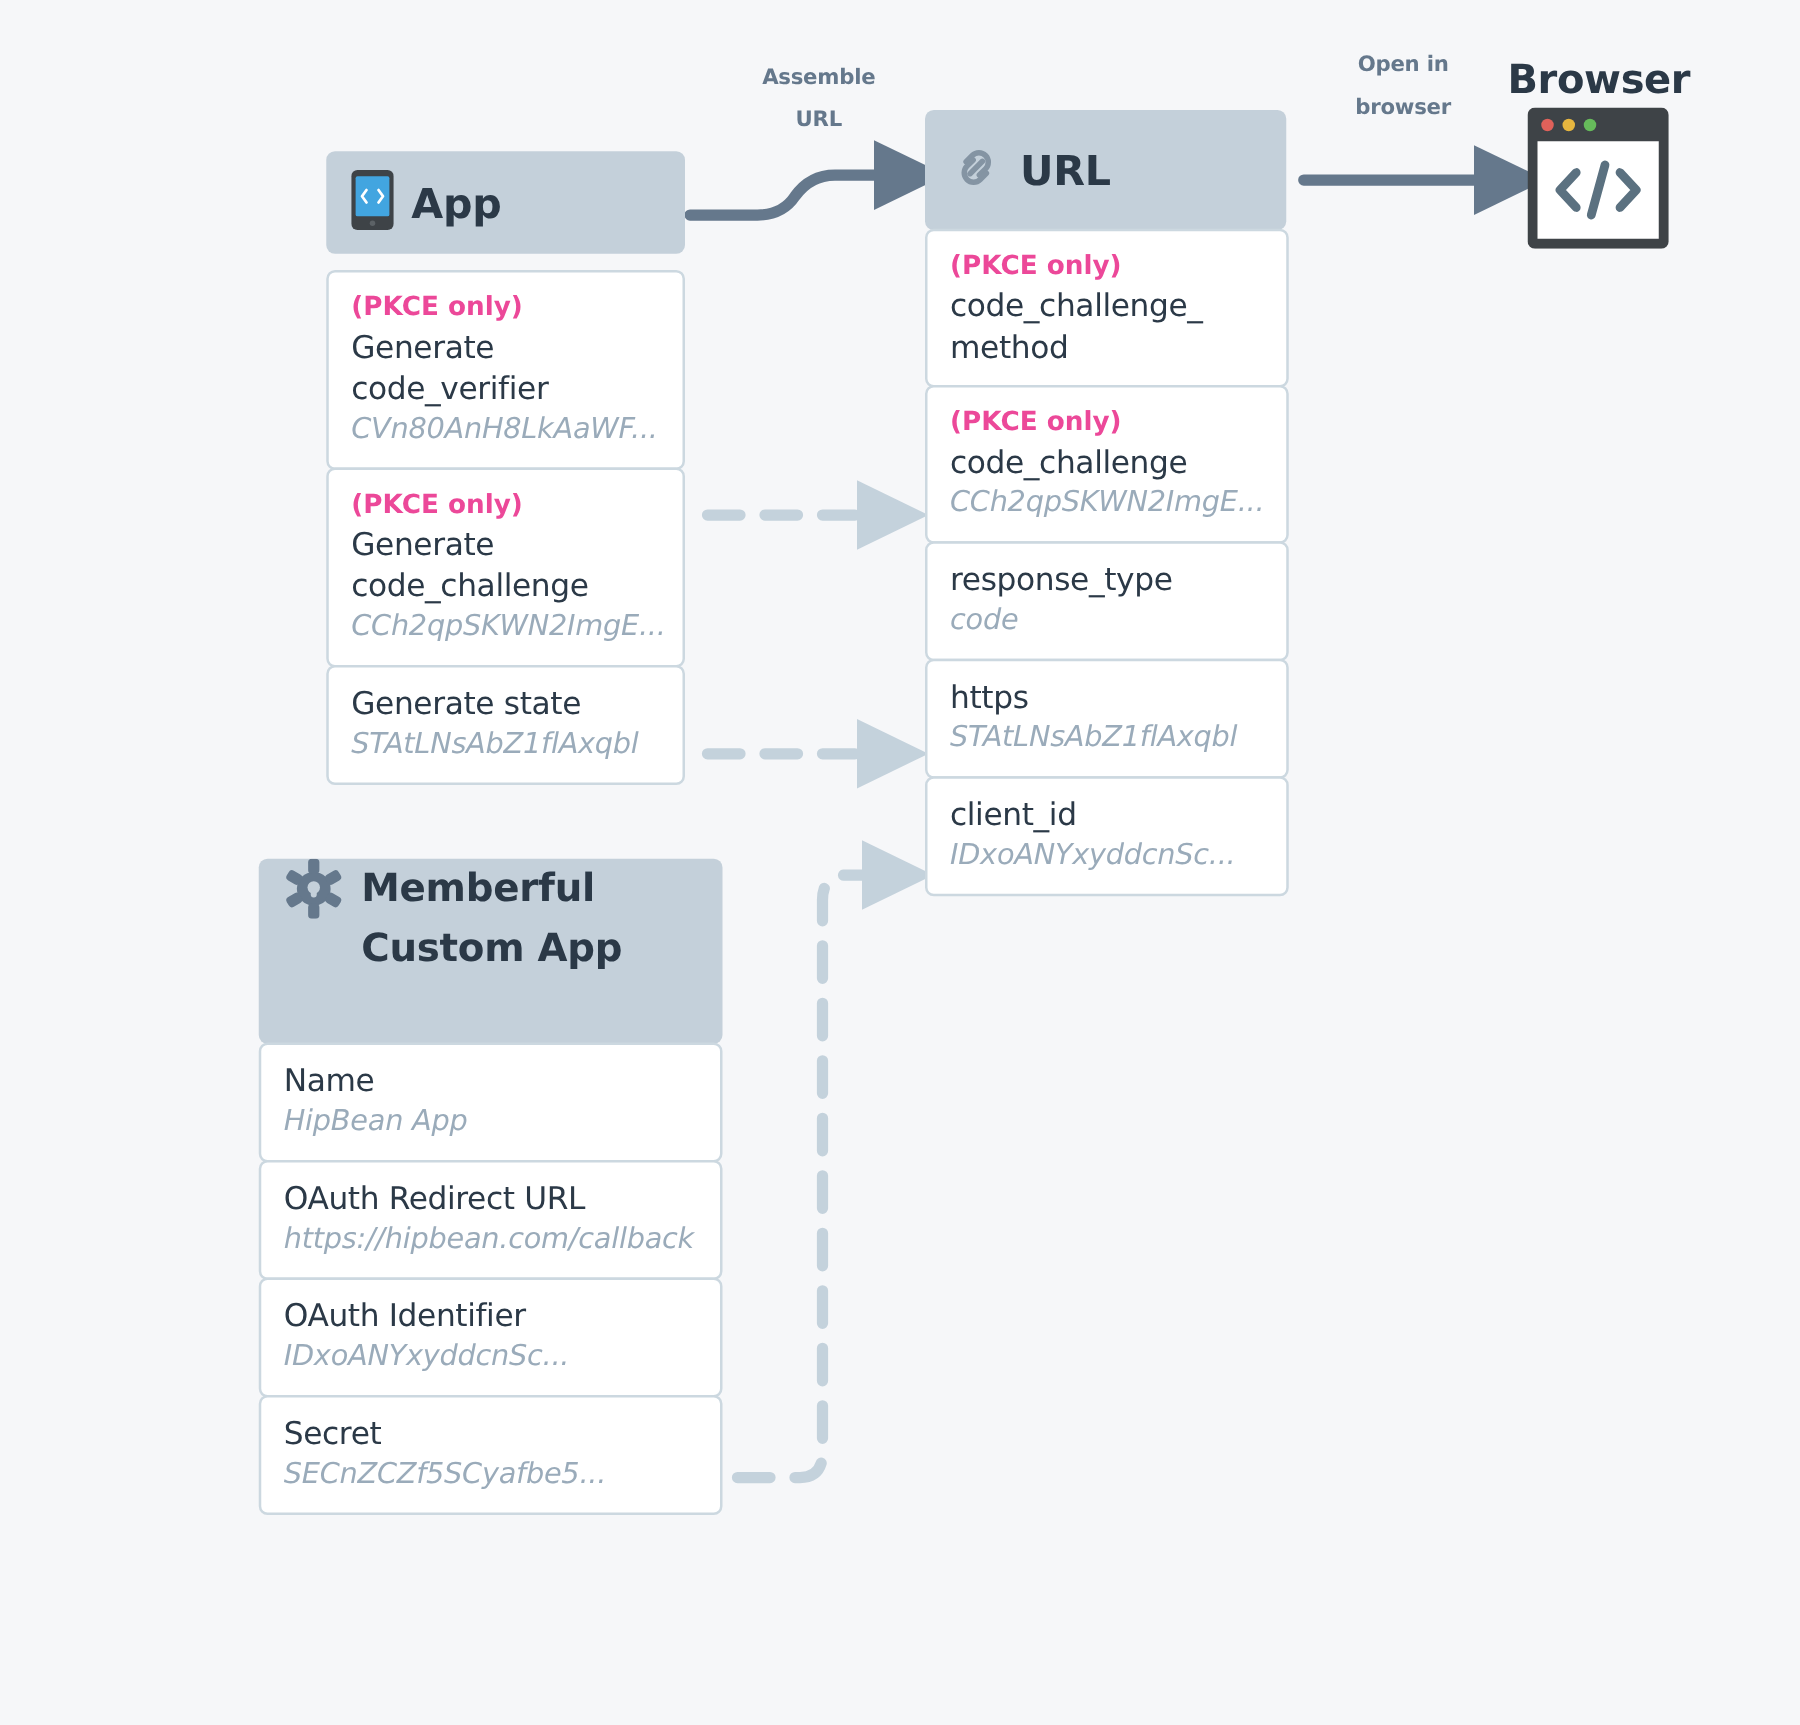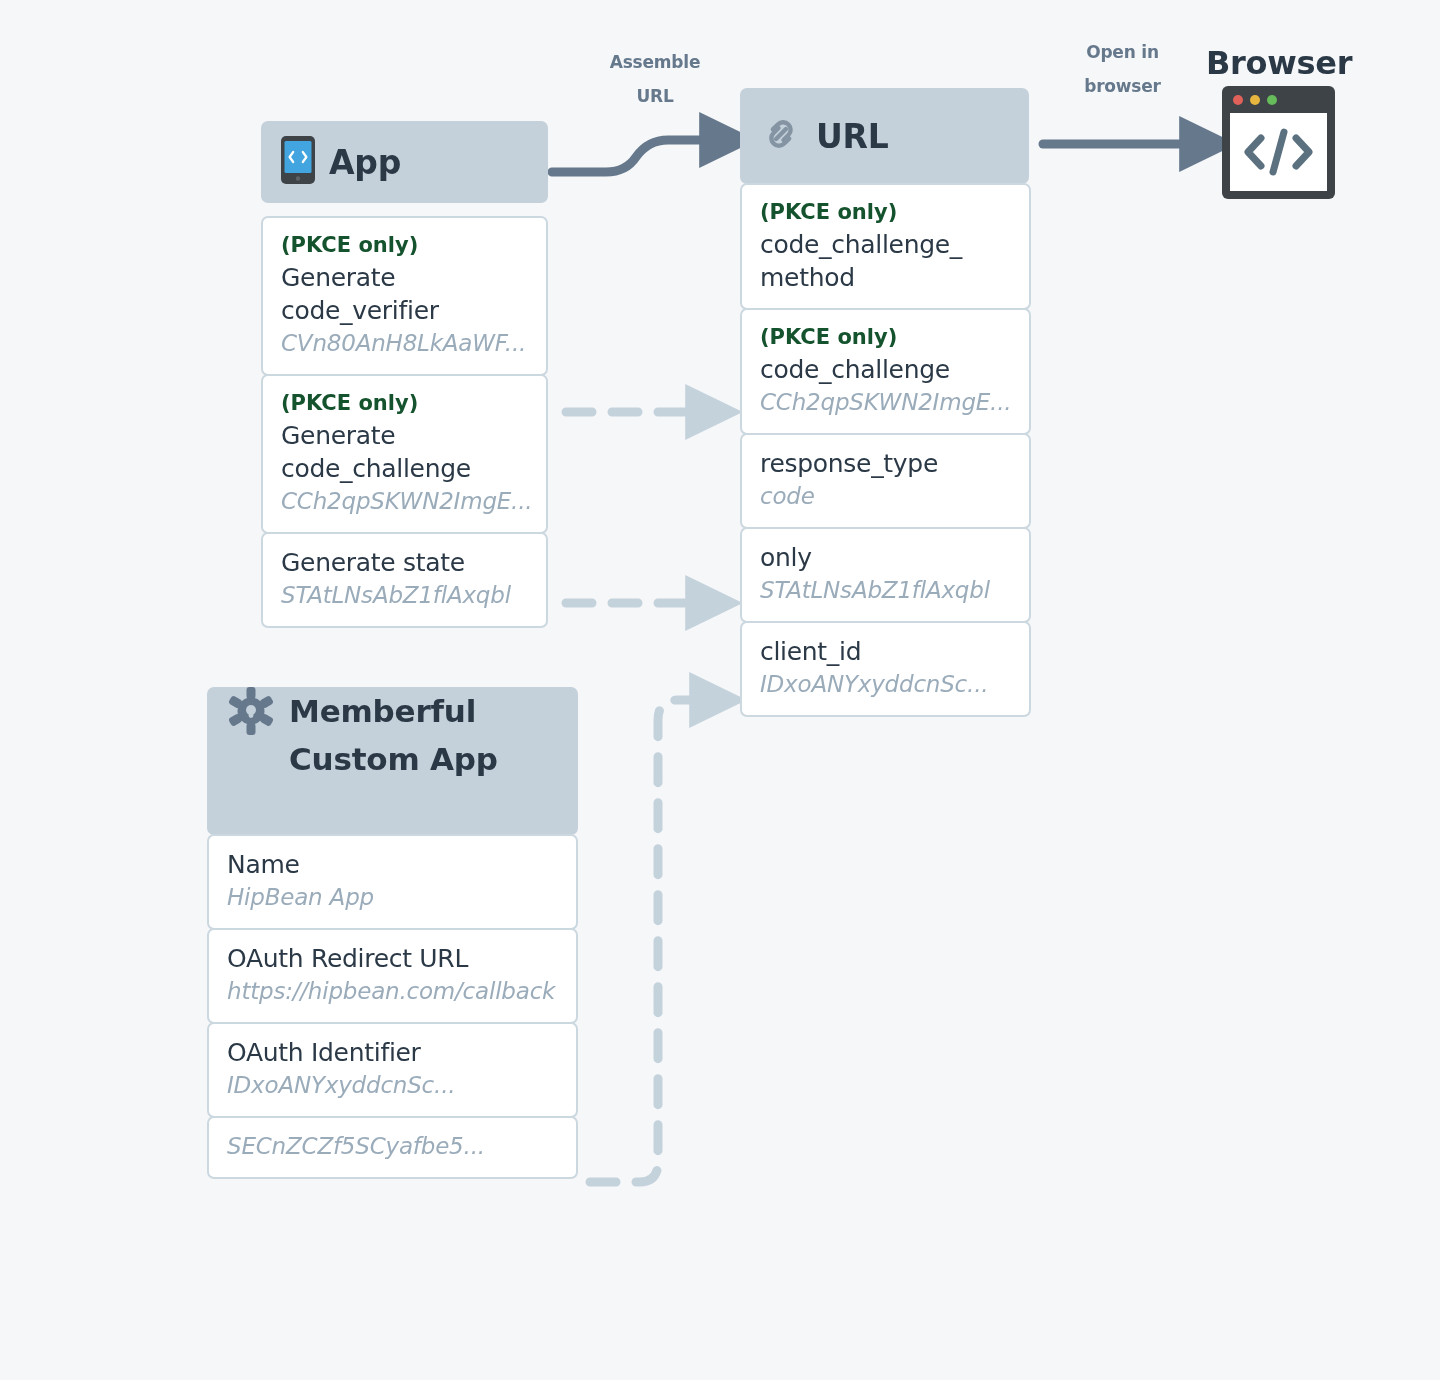--- a/index.html
+++ b/index.html
@@ -37,21 +37,21 @@
   .row {
     background: #ffffff;
     border: 2px solid #ccd8e0;
     border-radius: 7px;
     box-sizing: border-box;
     padding: 12px 18px 14px 18px;
     margin-top: -2px;
   }
   .row:first-child { margin-top: 0; }
   .row .tag {
-    color: #14532d;
+    color: #ec4899;
     font-weight: bold;
     font-size: 21px;
     line-height: 31px;
     display: block;
   }
   .row .key {
     color: #2b3947;
     font-size: 25px;
     line-height: 33px;
     display: block;
@@ -222,21 +222,21 @@
         <span class="key">code_challenge</span>
         <span class="val">CCh2qpSKWN2ImgE...</span>
       </div>
 
       <div class="row">
         <span class="key">response_type</span>
         <span class="val">code</span>
       </div>
 
       <div class="row">
-        <span class="key">only</span>
+        <span class="key">https</span>
         <span class="val">STAtLNsAbZ1flAxqbl</span>
       </div>
 
       <div class="row">
         <span class="key">client_id</span>
         <span class="val">IDxoANYxyddcnSc...</span>
       </div>
 
     </div>
   </div>
@@ -277,20 +277,21 @@
         <span class="key">OAuth Redirect URL</span>
         <span class="val">https://hipbean.com/callback</span>
       </div>
 
       <div class="row">
         <span class="key">OAuth Identifier</span>
         <span class="val">IDxoANYxyddcnSc...</span>
       </div>
 
       <div class="row">
+        <span class="key">Secret</span>
         <span class="val">SECnZCZf5SCyafbe5...</span>
       </div>
 
     </div>
   </div>
 
   <div id="browser">
     <svg width="113" height="113" viewBox="0 0 113 113">
       <rect x="0" y="0" width="113" height="113" rx="6" fill="#3e4347"></rect>
       <rect x="8" y="27" width="97" height="78" fill="#ffffff"></rect>

